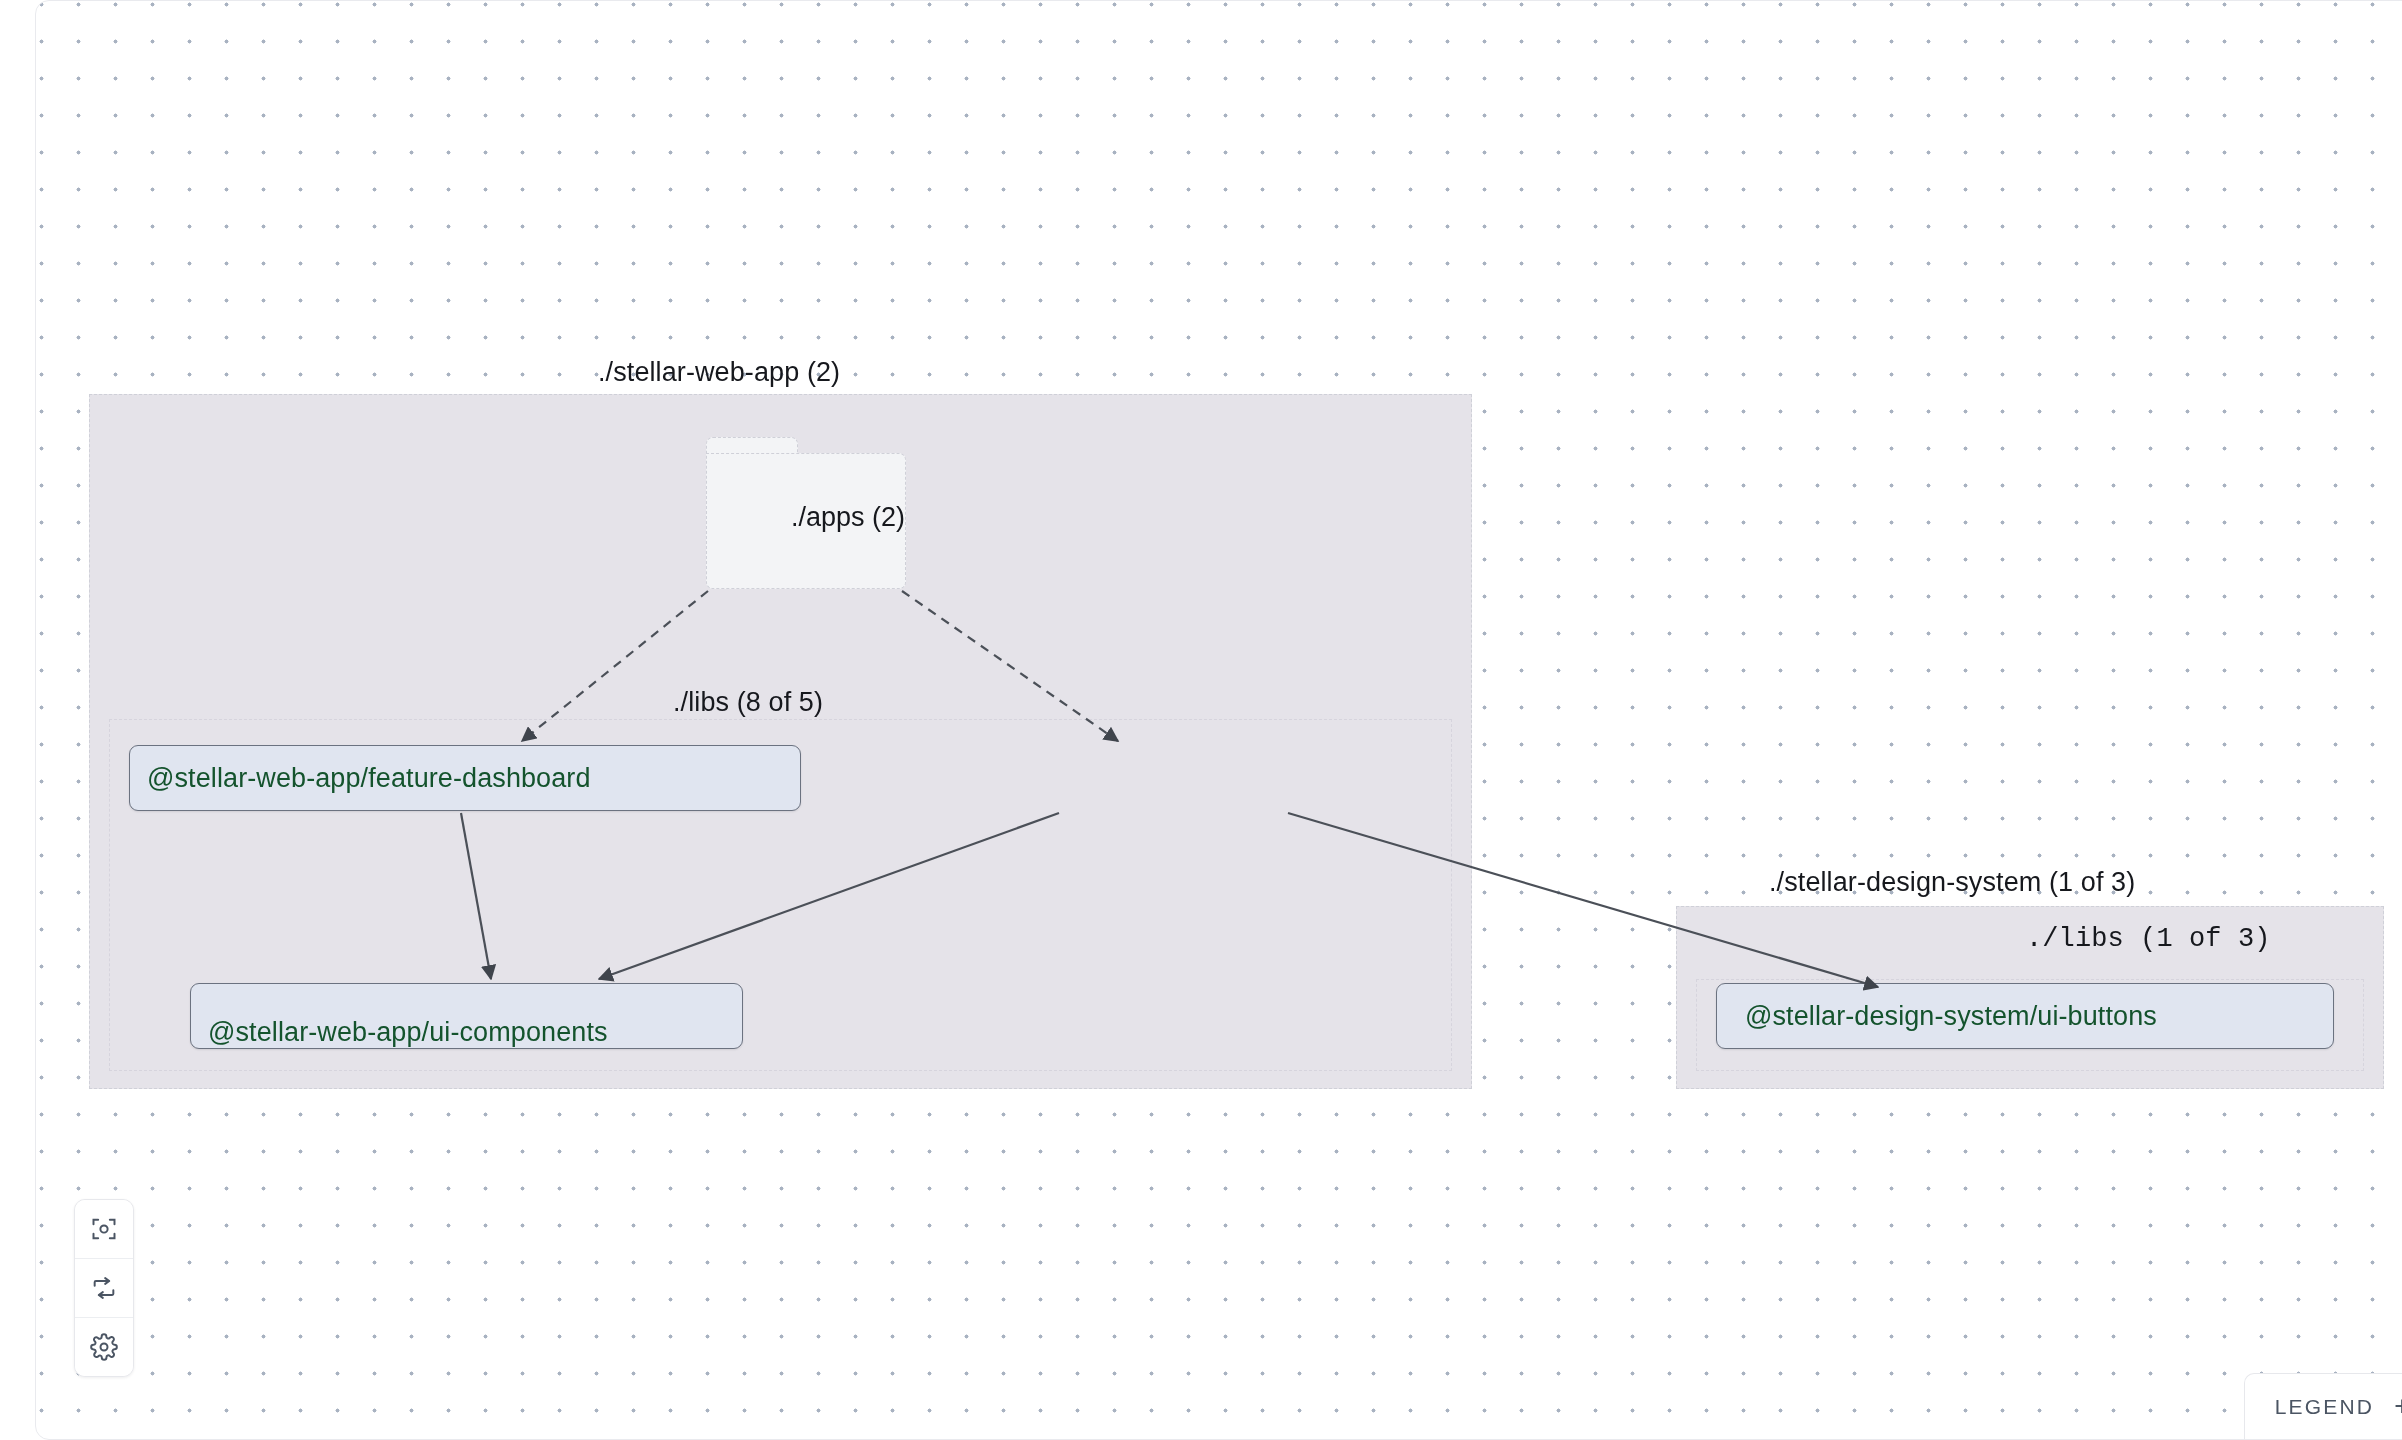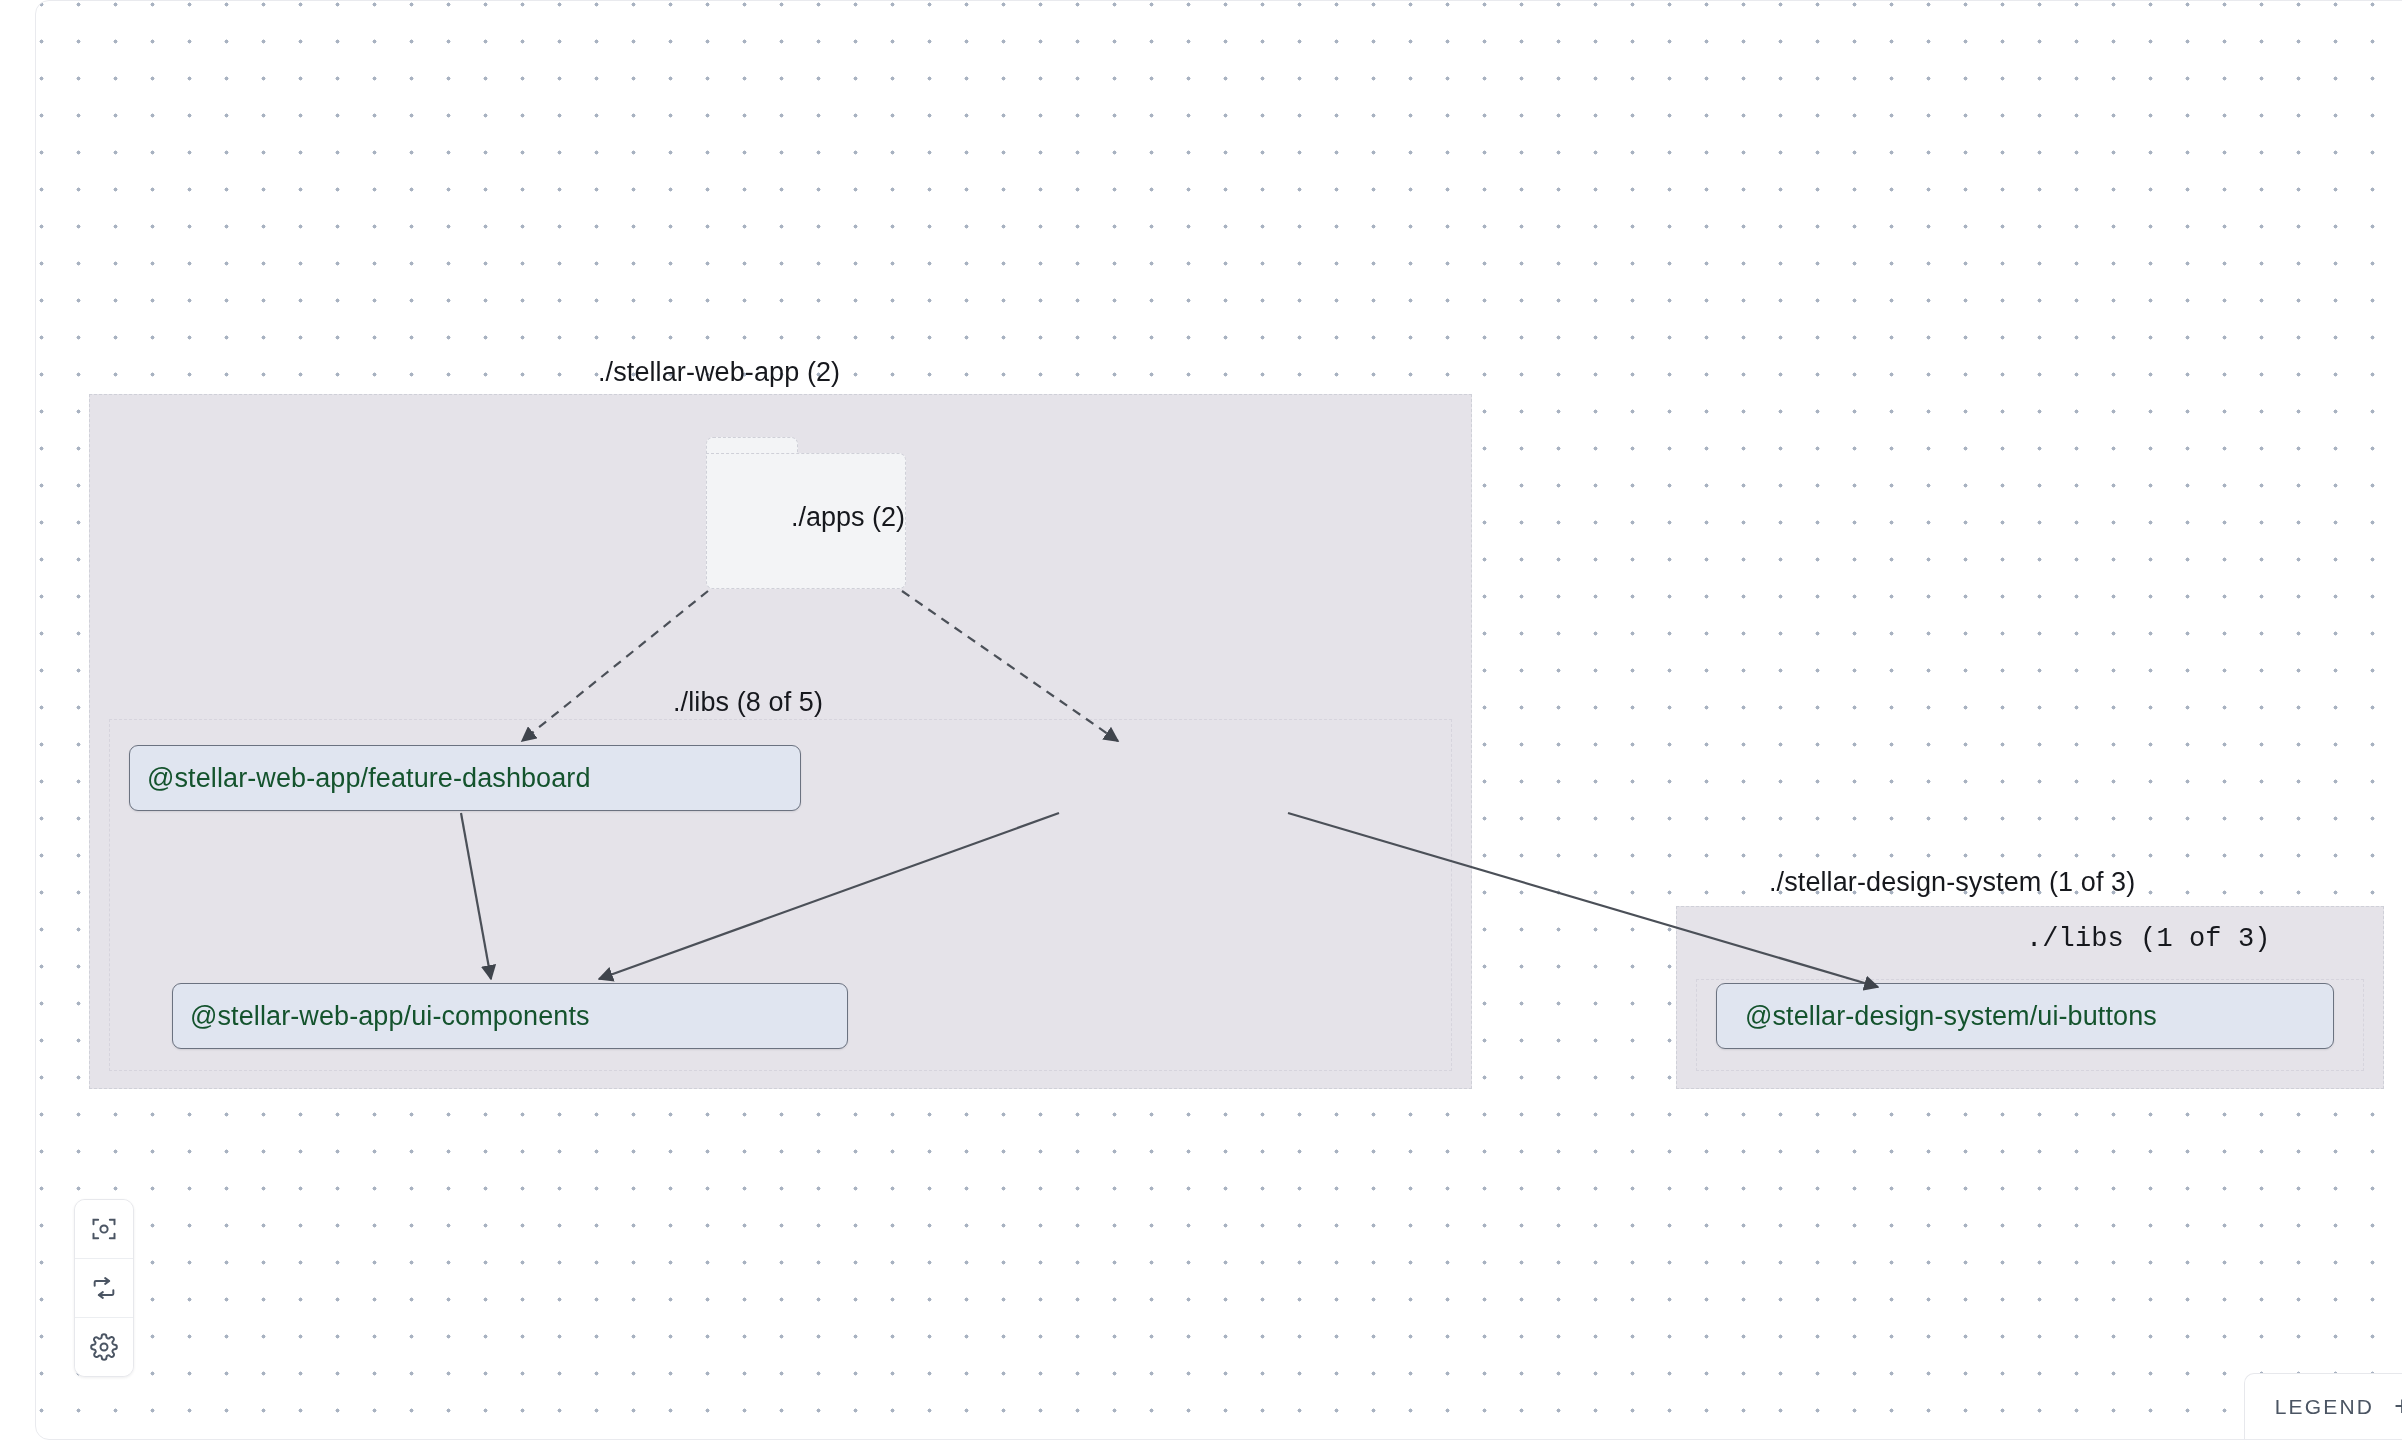--- a/index.html
+++ b/index.html
@@ -187,21 +187,21 @@
       <div class="body">
         <span class="txt">./apps (2)</span>
       </div>
     </div>
 
     <div class="node" style="left:93px; top:744px; width:672px; height:66px;">
       <span class="label">@stellar-web-app/feature-dashboard</span>
     </div>
 
 
-    <div class="node" style="left:136px; top:982px; width:676px; height:66px;">
+    <div class="node" style="left:154px; top:982px; width:553px; height:66px;align-items:flex-end;">
       <span class="label">@stellar-web-app/ui-components</span>
     </div>
 
     <div class="group-label" style="left:1733px; top:868px;">./stellar-design-system (1 of 3)</div>
 
     <div class="group" style="left:1640px; top:905px; width:708px; height:183px;"></div>
 
     <div class="group inner" style="left:1660px; top:978px; width:668px; height:92px;"></div>
 
     <div class="group-label" style="left:1990px; top:925px;font-family:Liberation Mono, monospace;">./libs (1 of 3)</div>

